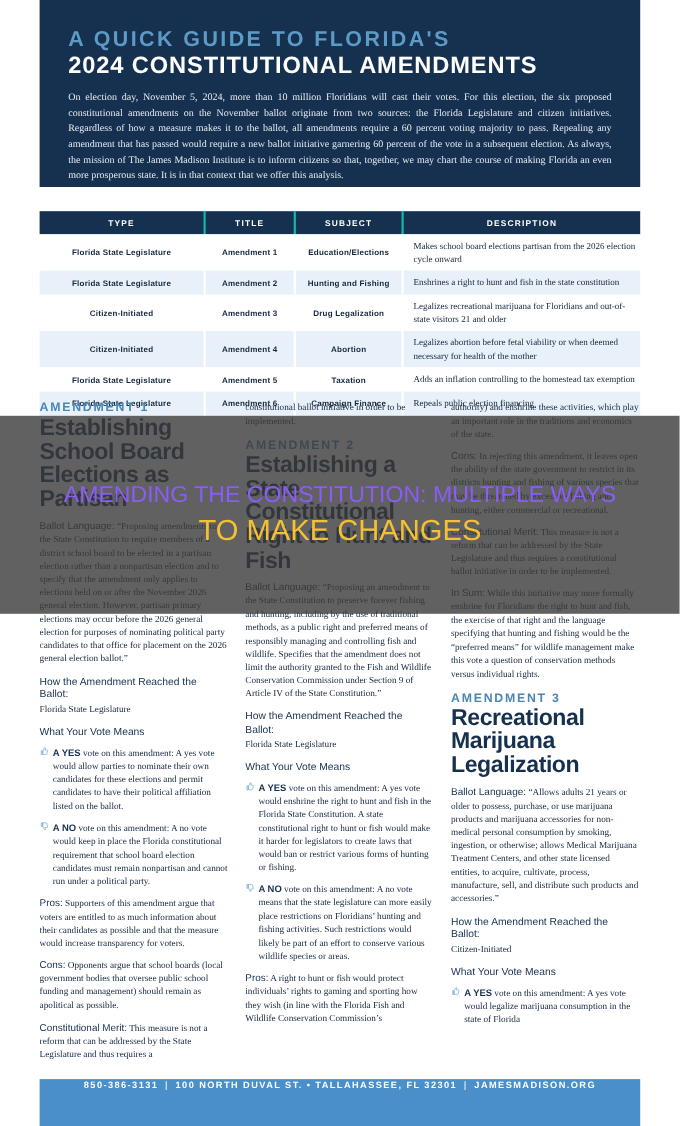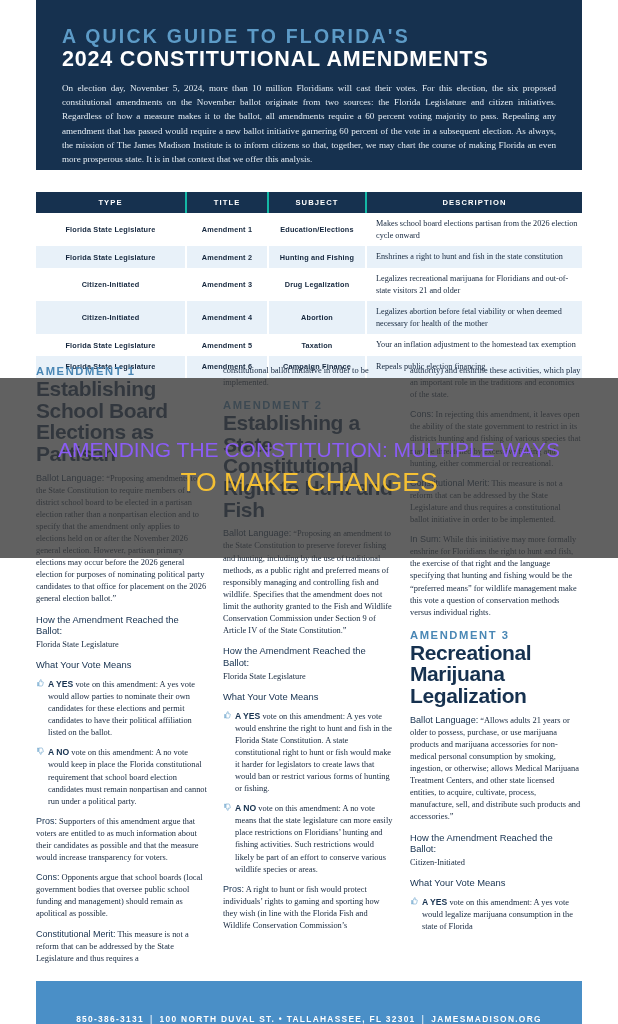--- a/index.html
+++ b/index.html
@@ -215,21 +215,21 @@
     margin-top: 4px;
   }
 
   
   .footer {
     position: absolute;
     left: 36px; top: 981px;
     width: 546px; height: 43px;
     background: #4a8fc7;
     display: flex;
-    align-items: flex-end;
+    align-items: flex-start;
     justify-content: center;
   }
   .footer-text {
     font-family: "Liberation Sans", sans-serif;
     font-weight: 700;
     font-size: 8.4px;
     letter-spacing: 1.3px;
     color: #ffffff;
     white-space: nowrap;
   }
@@ -278,21 +278,21 @@
         <tr class="even">
           <td class="c-type">Citizen-Initiated</td>
           <td class="c-title">Amendment 4</td>
           <td class="c-subject">Abortion</td>
           <td class="c-desc">Legalizes abortion before fetal viability or when deemed necessary for health of the mother</td>
         </tr>
         <tr class="odd">
           <td class="c-type">Florida State Legislature</td>
           <td class="c-title">Amendment 5</td>
           <td class="c-subject">Taxation</td>
-          <td class="c-desc">Your an inflation adjustment to the homestead tax exemption</td>
+          <td class="c-desc">Adds an inflation controlling to the homestead tax exemption</td>
         </tr>
         <tr class="even">
           <td class="c-type">Florida State Legislature</td>
           <td class="c-title">Amendment 6</td>
           <td class="c-subject">Campaign Finance</td>
           <td class="c-desc">Repeals public election financing</td>
         </tr>
       </tbody>
     </table>
   </div>

